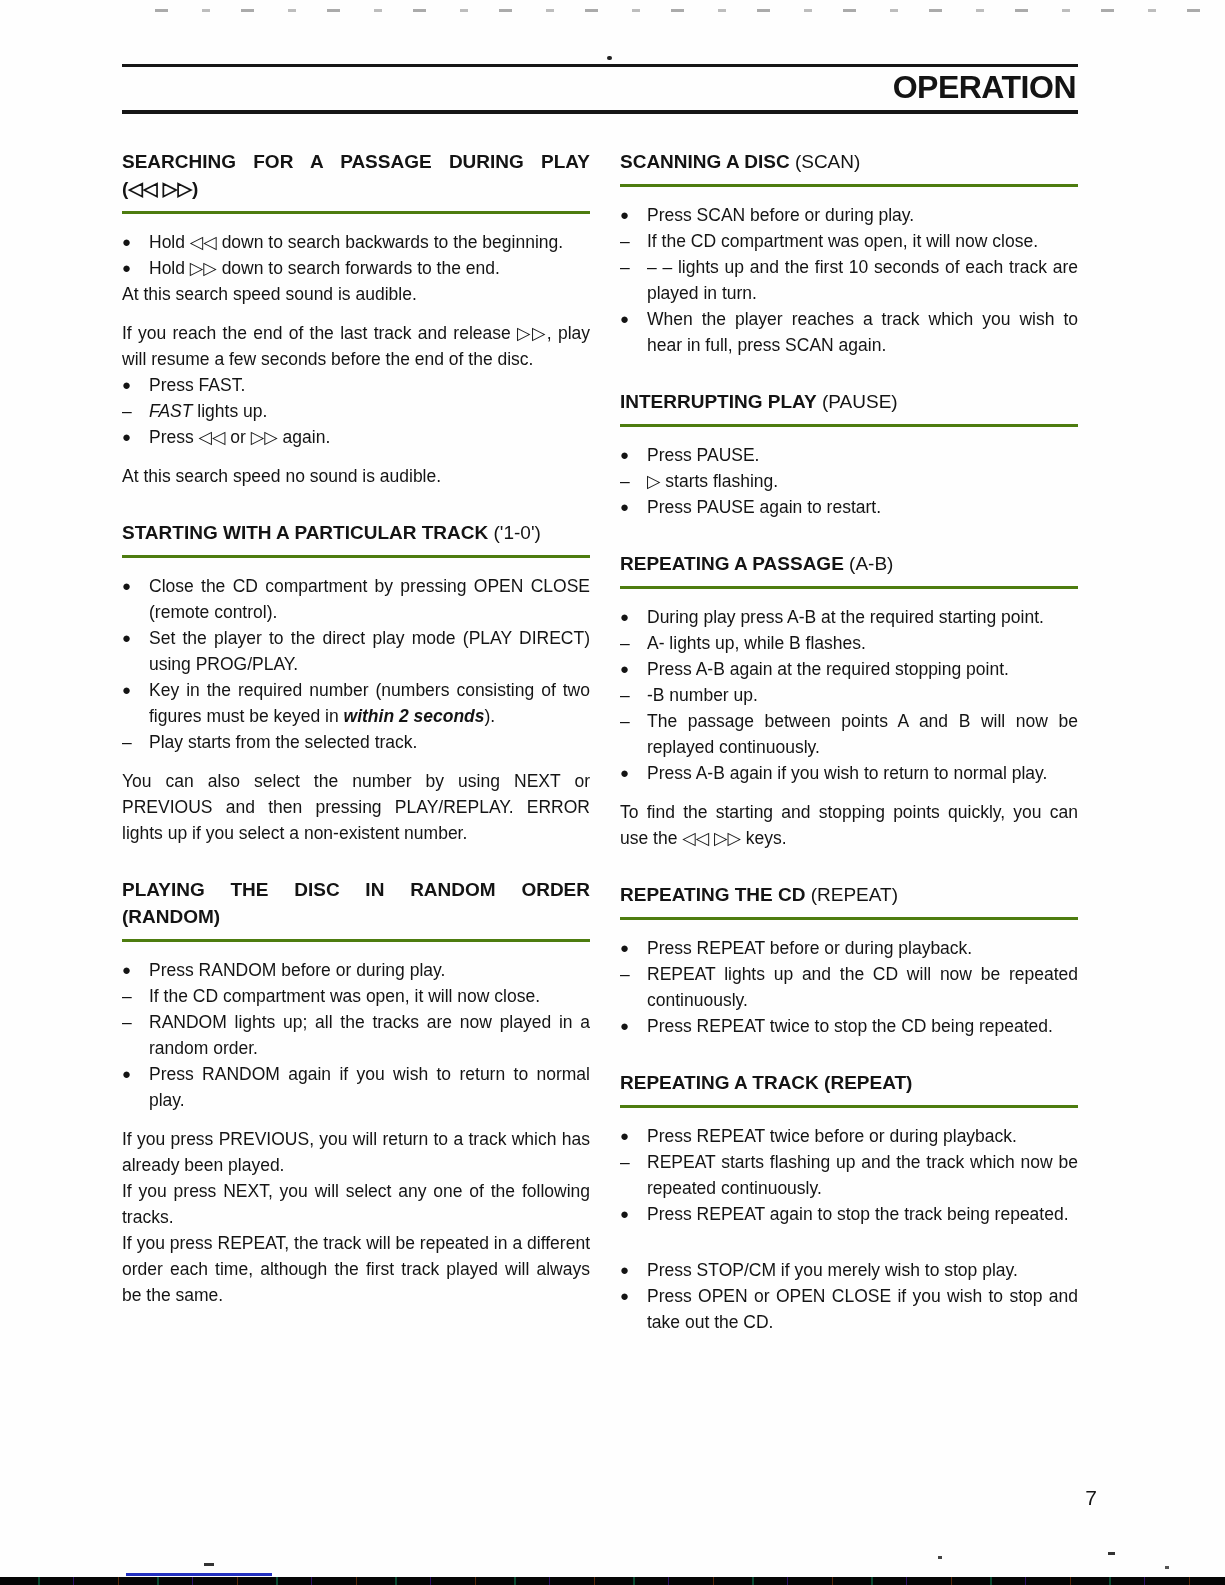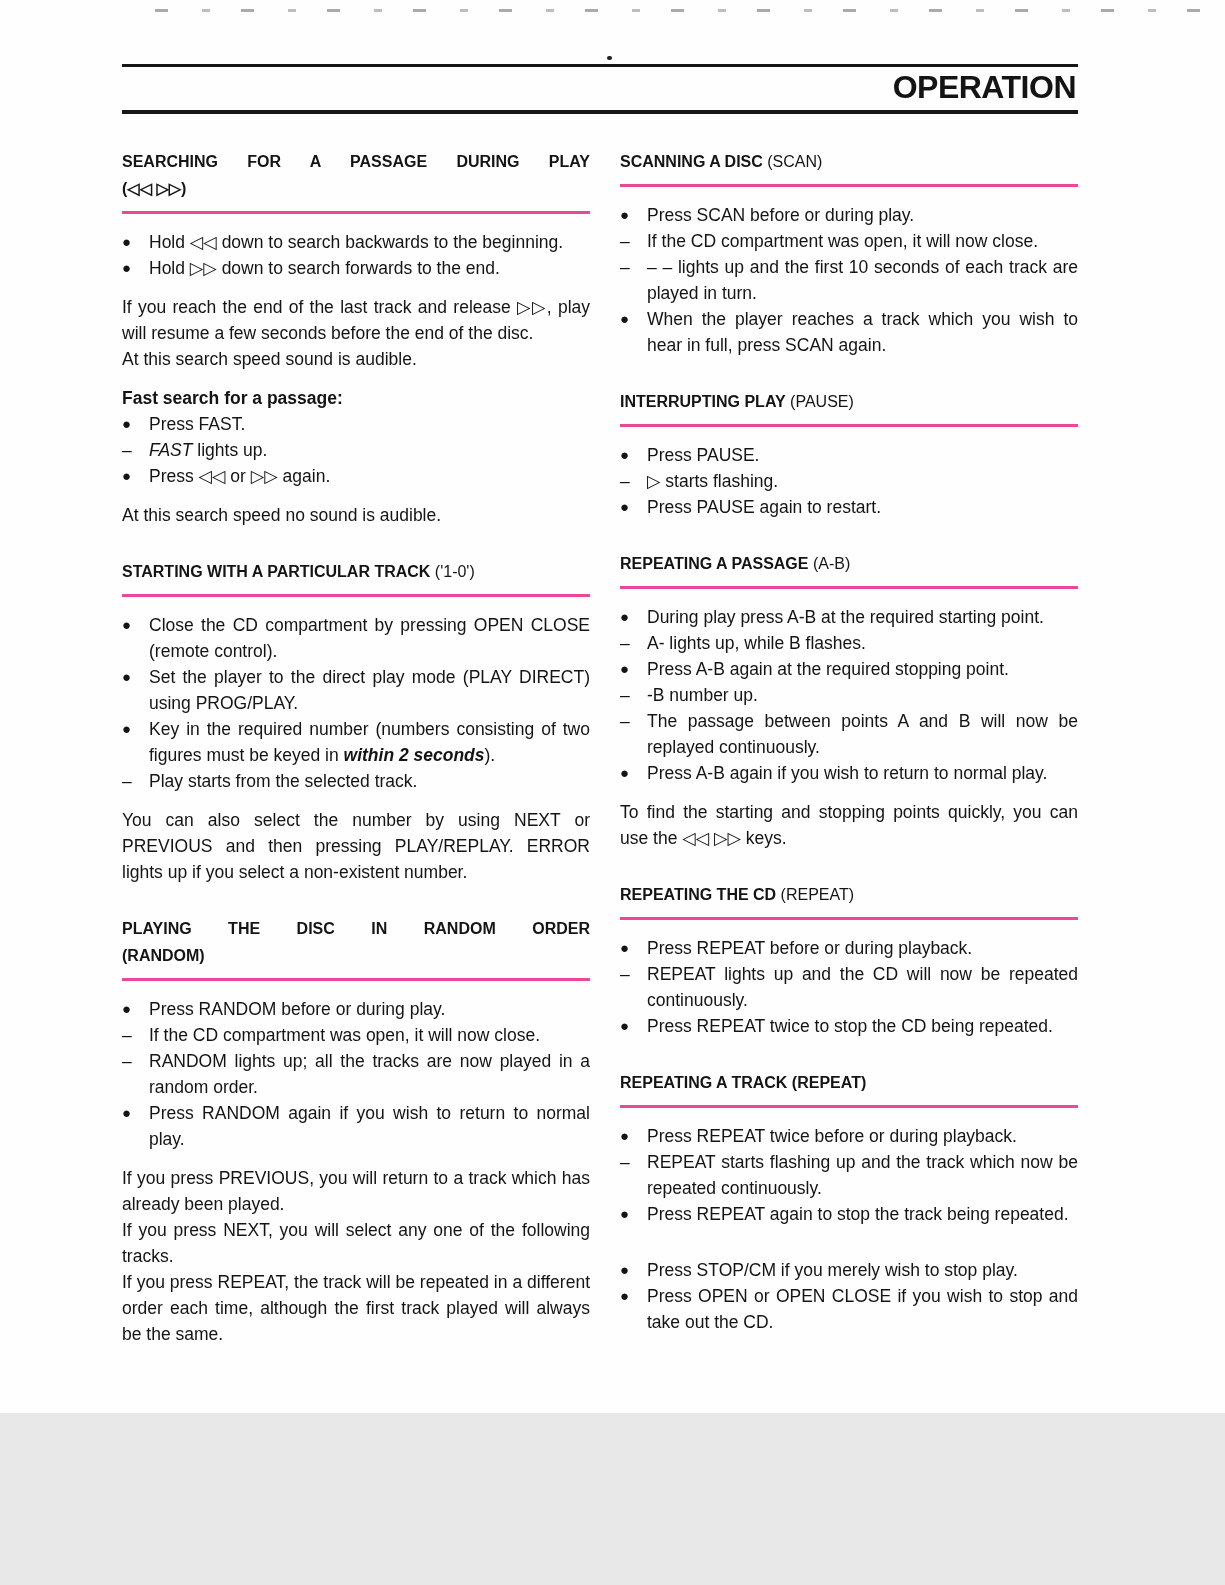--- a/index.html
+++ b/index.html
@@ -1,17 +1,17 @@
 <!DOCTYPE html>
 <html><head>
 <meta charset="utf-8">
 <style>
   html,body { margin:0; padding:0; background:#e8e8e8; }
   .page {
-    position:relative; width:1225px; height:1413px;
+    position:relative; width:1225px; height:1585px;
     background:#fefefe; color:#141414; overflow:hidden;
     font-family:"Liberation Sans", sans-serif;
   }
   
   .noise-top {
     position:absolute; left:155px; top:9px; width:1055px; height:3px;
     background:repeating-linear-gradient(90deg,#666 0 13px, transparent 13px 47px, #888 47px 55px, transparent 55px 86px);
     opacity:.55;
   }
   .speck-top { position:absolute; left:607px; top:56px; width:5px; height:4px; background:#222; border-radius:2px; }
@@ -28,22 +28,22 @@
   .content { position:absolute; left:122px; top:64px; width:956px; }
   .header {
     border-top:3px solid #161616; border-bottom:4px solid #161616;
     text-align:right; padding:2px 2px 5px 0;
   }
   .header h1 { margin:0; font-size:32px; line-height:36px; font-weight:bold; letter-spacing:-0.5px; }
   .cols { display:grid; grid-template-columns:468px 458px; column-gap:30px; margin-top:34px;
           font-size:17.5px; line-height:26px; }
   .sec + .sec { margin-top:30px; }
   h2 {
-    margin:0 0 15px 0; font-size:16px; line-height:27px; font-weight:normal;
-    border-bottom:3px solid #ec4899; padding-bottom:9px; text-align:justify;
+    margin:0 0 15px 0; font-size:19px; line-height:27px; font-weight:normal;
+    border-bottom:3px solid #4d7c0f; padding-bottom:9px; text-align:justify;
   }
   .hm { font-weight:bold; }
   .hp { font-weight:normal; }
   .hp.bold { font-weight:bold; }
   .hl1 { display:block; text-align:justify; text-align-last:justify; font-weight:bold; }
   .hl2 { display:block; font-weight:bold; }
   .hl2p { display:block; font-weight:normal; }
   .it { display:flex; }
   .mk { flex:0 0 27px; width:27px; font-size:15px; }
   .mk.dash { font-size:17.5px; }
@@ -77,23 +77,22 @@
             <span class="hl2">(◁◁ ▷▷)</span>
           </h2>
           <div class="it">
             <span class="mk">●</span>
             <span class="tx">Hold ◁◁ down to search backwards to the beginning.</span>
           </div>
           <div class="it">
             <span class="mk">●</span>
             <span class="tx">Hold ▷▷ down to search forwards to the end.</span>
           </div>
+          <p class="pa c0">At this search speed sound is audible.</p>
           <p class="pa">If you reach the end of the last track and release ▷▷, play will resume a few seconds before the end of the disc.</p>
-          <p class="pa c0">At this search speed sound is audible.</p>
-          <p class="sh">Fast search for a passage:</p>
           <div class="it">
             <span class="mk">●</span>
             <span class="tx">Press FAST.</span>
           </div>
           <div class="it">
             <span class="mk dash">–</span>
             <span class="tx"><span></span><em class="i">FAST</em><span> lights up.</span></span>
           </div>
           <div class="it">
             <span class="mk">●</span>

